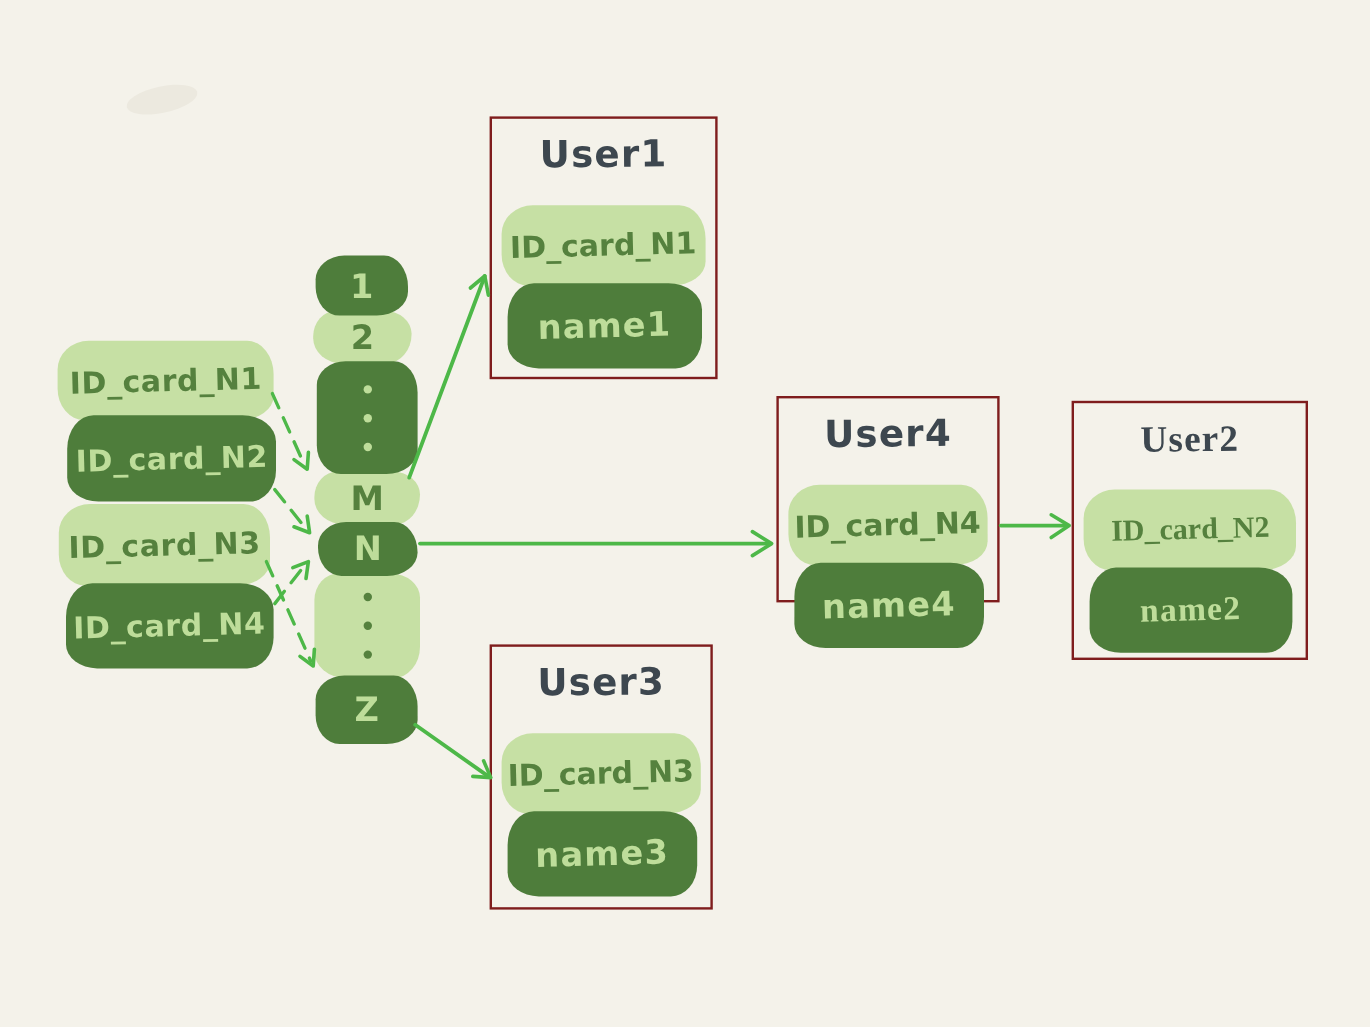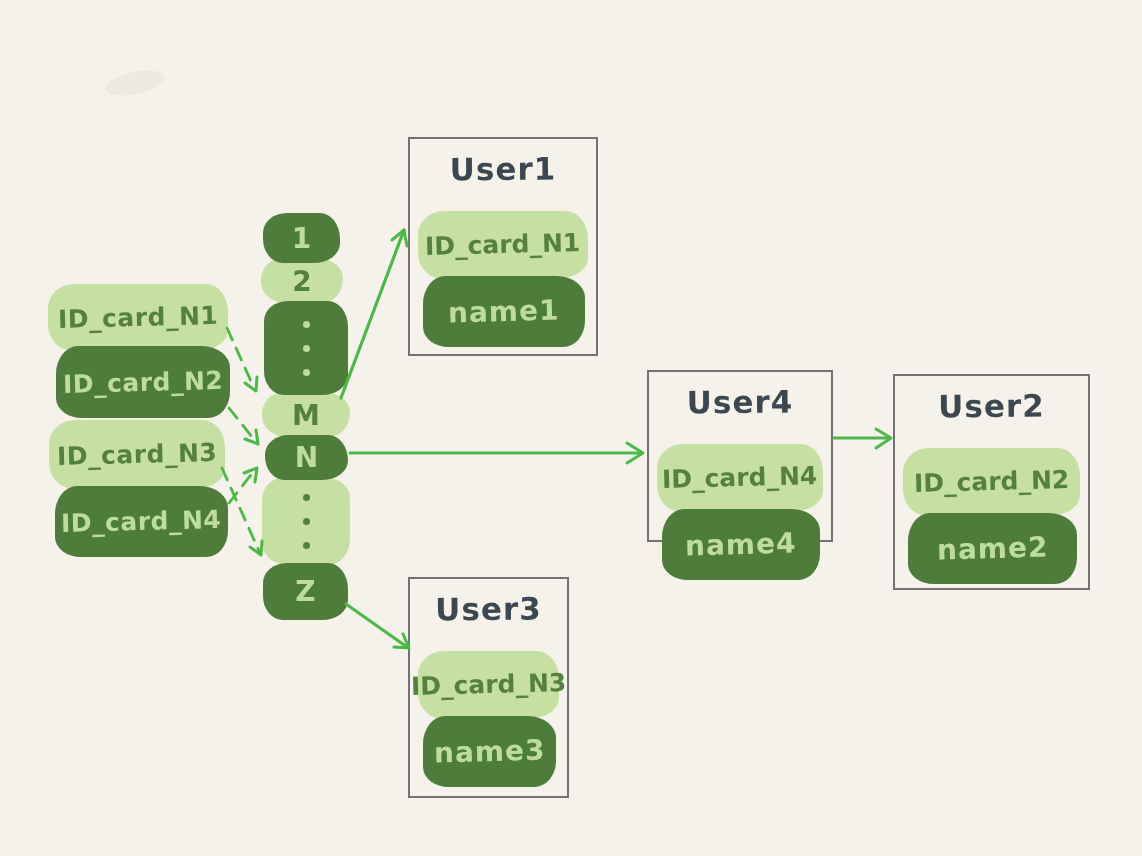--- a/index.html
+++ b/index.html
@@ -102,44 +102,43 @@
     display: block;
     width: 7px;
     height: 7px;
     border-radius: 50%;
   }
   .bucket.dark .dots i { background: #bedd9a; }
   .bucket.light .dots i { background: #55813e; }
   
   .user-box {
     position: absolute;
-    border: 2px solid #737373;
+    border: 2px solid #7f1d1d;
     background: transparent;
     box-sizing: border-box;
     z-index: 1;
-    margin-top: 40px;
   }
   .user-title {
     position: absolute;
     left: 0;
     right: 0;
     top: 12px;
     text-align: center;
     font-size: 31px;
     font-weight: bold;
     color: #3d474f;
     letter-spacing: 1px;
     transform: rotate(-0.5deg);
   }
   .user-id-chip   { left: 8px;  right: 8px;  top: 72px;  height: 67px; font-size: 25px; }
   .user-name-chip { left: 13px; right: 11px; top: 137px; height: 71px; font-size: 28px; letter-spacing: 1px; }
   #user1-box { left: 408px; top: 97px;  width: 190px; height: 219px; }
-  #user3-box { left: 408px; top: 537px; width: 161px; height: 221px; }
+  #user3-box { left: 408px; top: 537px; width: 186px; height: 221px; }
   #user4-box { left: 647px; top: 330px; width: 186px; height: 172px; }
-  #user2-box { left: 893px; top: 334px; width: 197px; height: 216px; }
+  #user2-box { left: 893px; top: 334px; width: 197px; height: 216px; font-family: Liberation Serif, serif; }
   
   .arrow-solid {
     stroke: #4db848;
     stroke-width: 3.2;
     fill: none;
     stroke-linecap: round;
     stroke-linejoin: round;
   }
   .arrow-dashed {
     stroke: #4db848;

